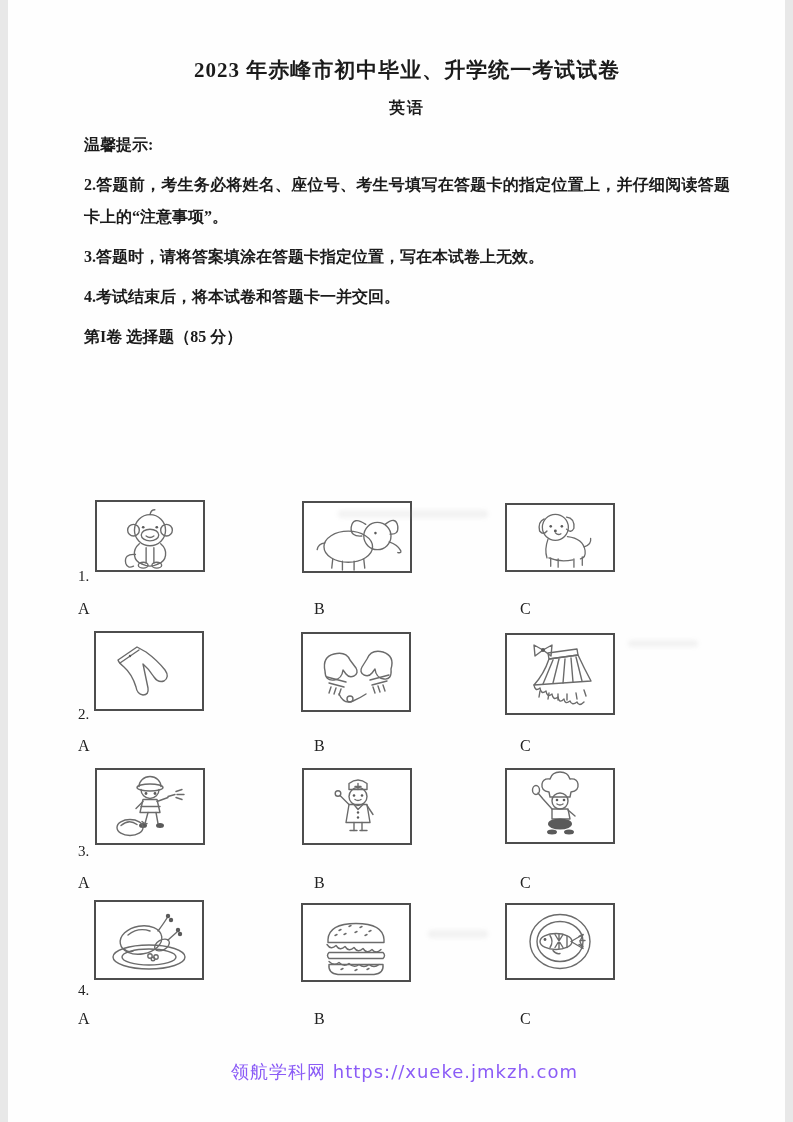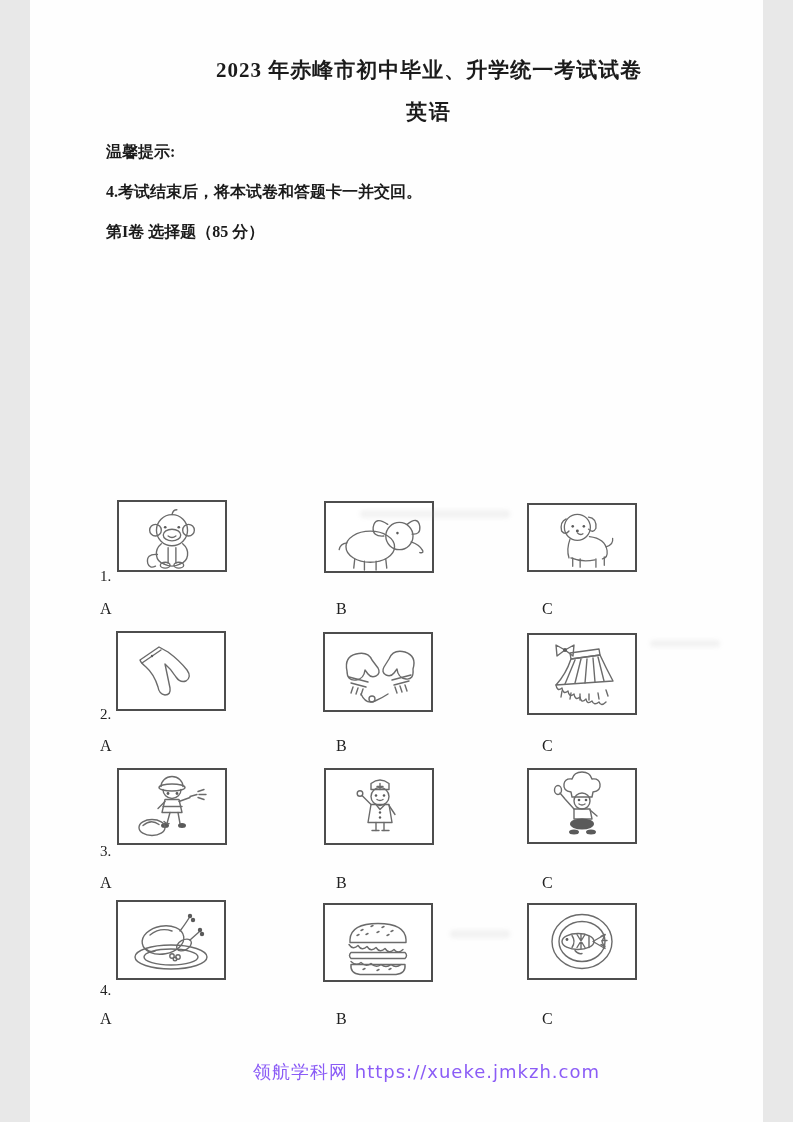--- a/index.html
+++ b/index.html
@@ -1,20 +1,20 @@
 <!DOCTYPE html>
 <html><head>
 <meta charset="utf-8">
 <style>
   html,body{margin:0;padding:0;background:#e8e8e8;}
   .page{position:relative;width:733px;height:1122px;margin:0 auto;background:#fefefe;
-        font-family:"Liberation Serif","DejaVu Serif",serif;color:#1b1b1b;overflow:hidden;}
+        font-family:"Liberation Serif","DejaVu Serif",serif;color:#1b1b1b;overflow:hidden;padding-left:44px;}
   .content{position:absolute;left:68px;top:56px;width:662px;}
   .title{margin:0 0 14px;text-align:center;font-size:21px;font-weight:700;letter-spacing:1px;}
-  .subject{margin:0 0 10px;text-align:center;font-size:21px;font-weight:700;letter-spacing:2px;}
+  .subject{margin:0 0 10px;text-align:center;font-size:16px;font-weight:700;letter-spacing:2px;}
   .para{margin:8px;font-size:16px;line-height:32px;font-weight:700;text-align:justify;}
   .center{text-align:left;}
   .qarea{position:absolute;left:0;top:0;width:793px;height:1122px;}
   .imgbox{position:absolute;width:110px;background:#fff;border:2px solid #4d4d4d;box-sizing:border-box;}
   .art{display:block;width:100%;height:100%;}
   .art path,.art circle,.art ellipse{fill:none;stroke:#6b6b6b;stroke-width:1.4;
        stroke-linecap:round;stroke-linejoin:round;}
   .art .fl{fill:#5a5a5a;stroke:none;}
   .q-num{position:absolute;font-size:15px;font-weight:400;color:#222;}
   .opt-letter{position:absolute;font-size:16px;font-weight:400;color:#222;}
@@ -25,20 +25,22 @@
 </style>
 </head>
 <body>
 
 <div class="page">
 
   <div class="content">
     <h1 class="title">2023 年赤峰市初中毕业、升学统一考试试卷</h1>
     <h2 class="subject">英语</h2>
     <p class="para">温馨提示:</p>
+    <p class="para">2.答题前，考生务必将姓名、座位号、考生号填写在答题卡的指定位置上，并仔细阅读答题卡上的“注意事项”。</p>
+    <p class="para">3.答题时，请将答案填涂在答题卡指定位置，写在本试卷上无效。</p>
     <p class="para">4.考试结束后，将本试卷和答题卡一并交回。</p>
     <p class="para center">第I卷 选择题（85 分）</p>
   </div>
 
   <div class="qarea">
 
     <span class="q-num" style="left:70px;top:568px;">1.</span>
 
     <div class="imgbox" style="left:87px;top:500px;height:72px;">
       <svg class="art" viewBox="0 0 106 70">

